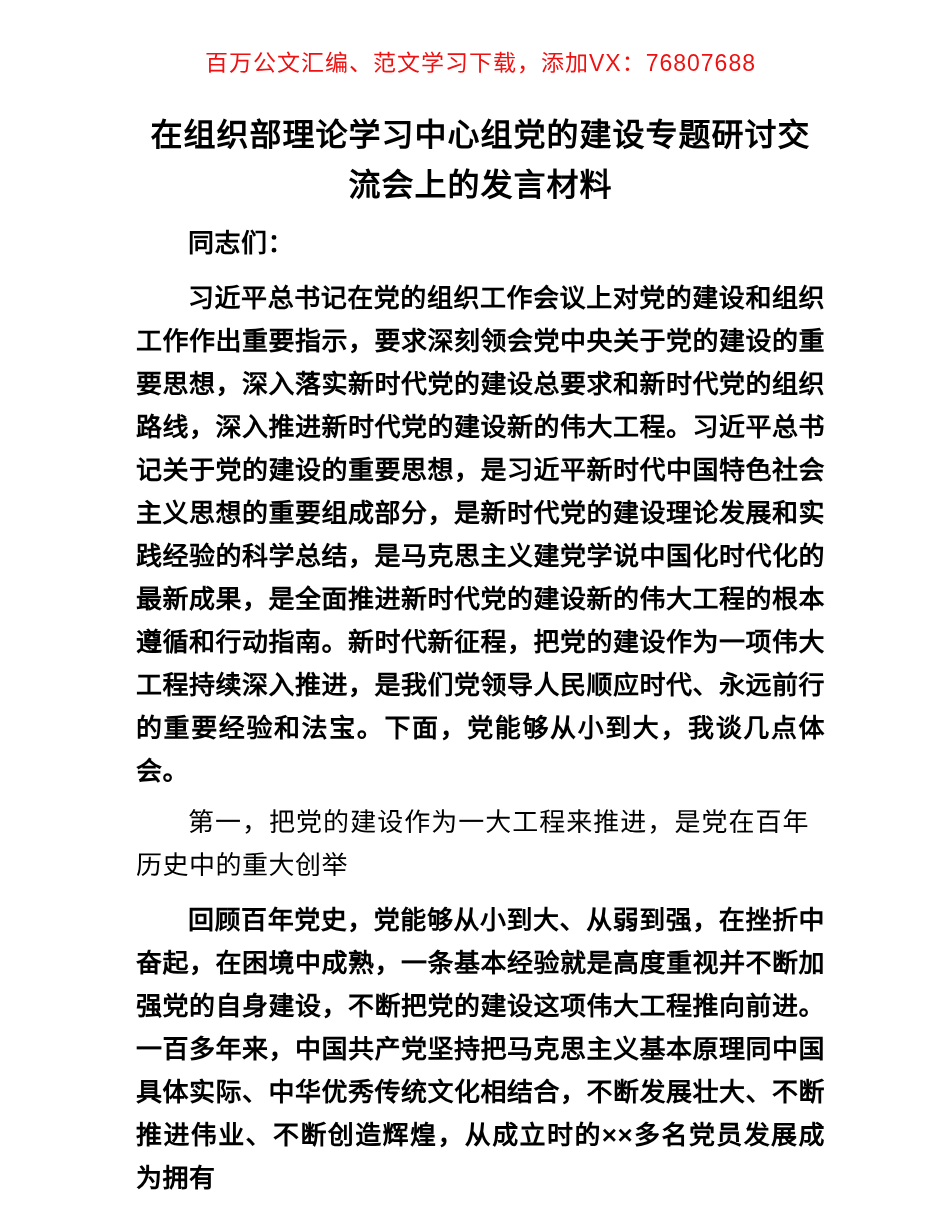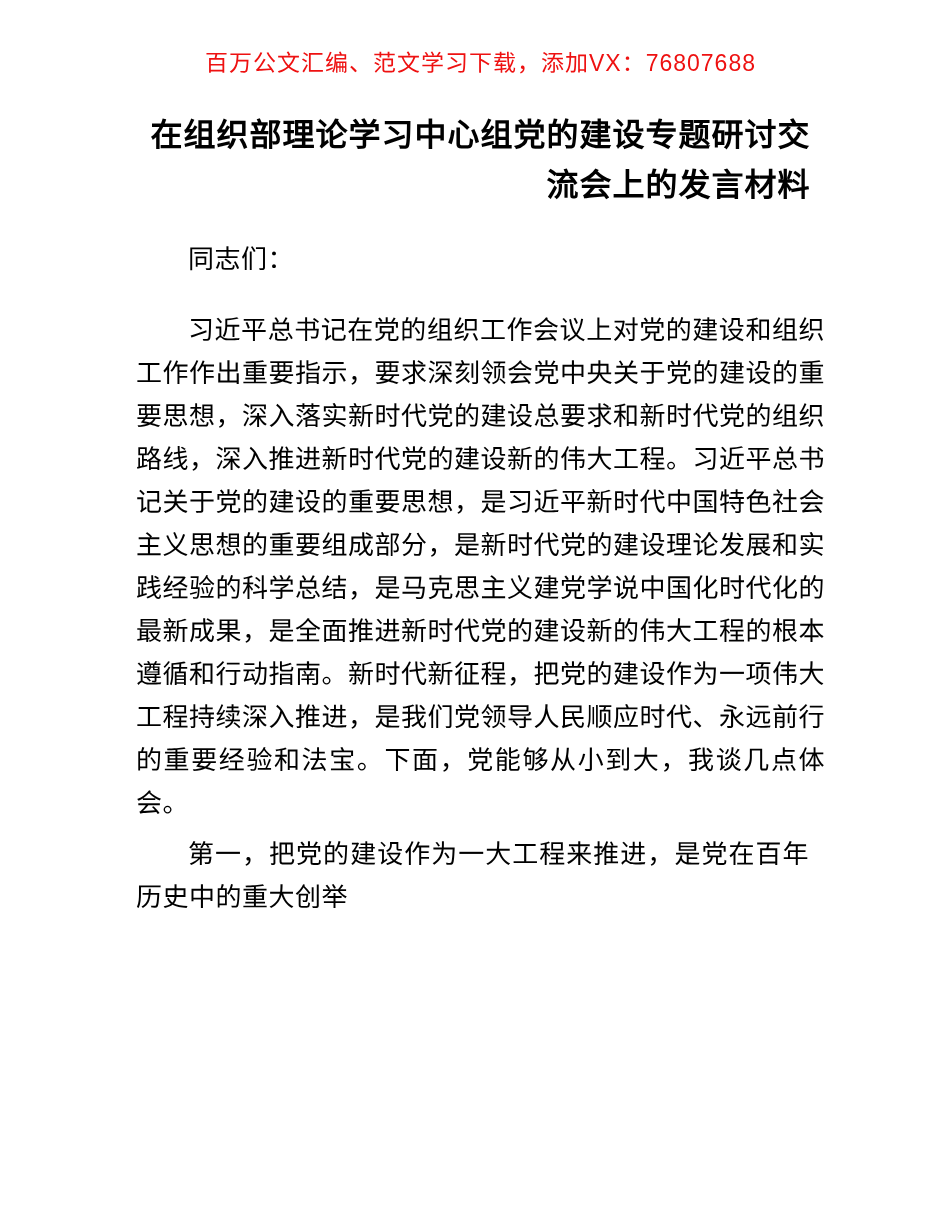--- a/index.html
+++ b/index.html
@@ -24,33 +24,33 @@
     font-size: 23px;
     line-height: 26px;
     font-weight: normal;
     letter-spacing: 1px;
     margin: 0;
   }
   .doc-title {
     font-size: 32px;
     font-weight: bold;
     line-height: 50px;
-    text-align: right;
+    text-align: center;
     letter-spacing: 1px;
     margin: 34px auto 0 auto;
     max-width: 660px;
   }
   .para {
     font-size: 26px;
     line-height: 43px;
     text-indent: 2em;
     text-align: justify;
     letter-spacing: 0.5px;
-    margin: 28px 0 0 0;
-    font-weight: normal;
+    margin: 12px 0 0 0;
+    font-weight: bold;
   }
   .section-heading {
     font-size: 26px;
     line-height: 43px;
     text-indent: 2em;
     text-align: justify;
     letter-spacing: 0.5px;
     margin: 8px 16px 0 0;
     font-weight: normal;
   }
@@ -63,14 +63,15 @@
   <p class="notice" style="color: rgb(238, 17, 17);">百万公文汇编、范文学习下载，添加VX：76807688</p>
 
   <h1 class="doc-title">在组织部理论学习中心组党的建设专题研讨交流会上的发言材料</h1>
 
   <p class="para">同志们：</p>
 
   <p class="para">习近平总书记在党的组织工作会议上对党的建设和组织工作作出重要指示，要求深刻领会党中央关于党的建设的重要思想，深入落实新时代党的建设总要求和新时代党的组织路线，深入推进新时代党的建设新的伟大工程。习近平总书记关于党的建设的重要思想，是习近平新时代中国特色社会主义思想的重要组成部分，是新时代党的建设理论发展和实践经验的科学总结，是马克思主义建党学说中国化时代化的最新成果，是全面推进新时代党的建设新的伟大工程的根本遵循和行动指南。新时代新征程，把党的建设作为一项伟大工程持续深入推进，是我们党领导人民顺应时代、永远前行的重要经验和法宝。下面，党能够从小到大，我谈几点体会。</p>
 
   <p class="section-heading">第一，把党的建设作为一大工程来推进，是党在百年历史中的重大创举</p>
 
+  <p class="para">回顾百年党史，党能够从小到大、从弱到强，在挫折中奋起，在困境中成熟，一条基本经验就是高度重视并不断加强党的自身建设，不断把党的建设这项伟大工程推向前进。一百多年来，中国共产党坚持把马克思主义基本原理同中国具体实际、中华优秀传统文化相结合，不断发展壮大、不断推进伟业、不断创造辉煌，从成立时的××多名党员发展成为拥有</p>
 
 </div>
 
 </body></html>

